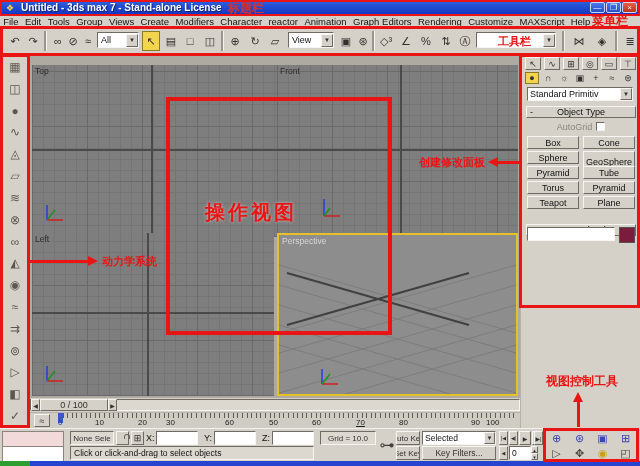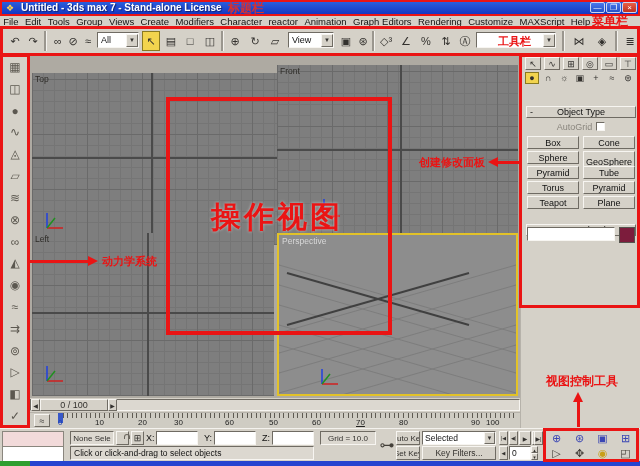--- a/index.html
+++ b/index.html
@@ -140,21 +140,21 @@
     <span class="ic" style="width:20px;height:18px;font-size:12px;color:#5c5850;">≈</span>
     <span class="ic" style="width:20px;height:18px;font-size:12px;color:#5c5850;">⇉</span>
     <span class="ic" style="width:20px;height:18px;font-size:12px;color:#5c5850;">⊚</span>
     <span class="ic" style="width:20px;height:18px;font-size:12px;color:#5c5850;">▷</span>
     <span class="ic" style="width:20px;height:18px;font-size:12px;color:#5c5850;">◧</span>
     <span class="ic" style="width:20px;height:18px;font-size:12px;color:#5c5850;">✓</span>
   </div>
 
   <div class="abs" style="left:30px;top:55px;width:490px;height:343px;background:#aeaaa2;">
 
-    <div class="vp" style="left:2px;top:18px;width:274px;height:172px;padding-left:23px;">
+    <div class="vp" style="left:2px;top:10px;width:274px;height:172px;padding-left:23px;">
       <span class="vplabel">Top</span>
       <div class="axis-h" style="top:84px;"></div>
       <div class="axis-v" style="left:119px;"></div>
       <svg class="abs" style="left:10px;bottom:12px;" width="26" height="26">
         <line x1="5" y1="21" x2="5" y2="6" stroke="#2040e0" stroke-width="1.5"></line>
         <line x1="5" y1="21" x2="21" y2="21" stroke="#d02020" stroke-width="1.5"></line>
         <line x1="5" y1="21" x2="13" y2="11" stroke="#209020" stroke-width="1.5"></line>
       </svg>
     </div>
 
@@ -218,20 +218,24 @@
     <div class="abs" style="left:4px;top:17px;width:112px;height:13px;display:flex;gap:2px;">
       <span class="ic" style="width:14px;height:12px;font-size:9px;background:#f2d44e;border:1px solid #8a7a20;">●</span>
       <span class="ic" style="width:14px;height:12px;font-size:9px;">∩</span>
       <span class="ic" style="width:14px;height:12px;font-size:9px;">☼</span>
       <span class="ic" style="width:14px;height:12px;font-size:9px;">▣</span>
       <span class="ic" style="width:14px;height:12px;font-size:9px;">+</span>
       <span class="ic" style="width:14px;height:12px;font-size:9px;">≈</span>
       <span class="ic" style="width:14px;height:12px;font-size:9px;">⊛</span>
     </div>
 
+    <div class="abs win" style="left:6px;top:32px;width:106px;height:14px;display:flex;align-items:center;">
+      <span style="font-size:9px;padding-left:2px;flex:1;white-space:nowrap;overflow:hidden;">Standard Primitiv</span>
+      <span class="out ic" style="width:12px;height:12px;font-size:6px;">▼</span>
+    </div>
 
     <div class="abs out roll" style="left:5px;top:51px;width:110px;height:12px;">
       <span class="rollminus">-</span>
       <span>Object Type</span>
     </div>
     <div class="abs" style="left:5px;top:66px;width:110px;height:11px;display:flex;align-items:center;justify-content:center;gap:4px;">
       <span style="font-size:9px;color:#8a867e;">AutoGrid</span>
       <span class="win" style="width:9px;height:9px;"></span>
     </div>
 
@@ -261,21 +265,21 @@
     <span class="abs ic out" style="left:78px;top:1px;width:9px;height:12px;font-size:6px;">▶</span>
   </div>
 
   <div class="abs" style="left:30px;top:412px;width:490px;height:16px;background:#cfccc3;border-top:1px solid #b6b2aa;">
     <span class="abs ic out" style="left:4px;top:1px;width:16px;height:13px;font-size:9px;">≈</span>
     <div class="abs" style="left:28px;top:0;width:460px;height:16px;background:repeating-linear-gradient(90deg,#5e5a52 0 1px,transparent 1px 4.6px);background-size:100% 5px;background-repeat:no-repeat;">
       <div class="abs" style="left:0px;top:0;width:5px;height:10px;background:#3858c8;"></div>
       <span class="num" style="left:0px;color:#2040b0;">0</span>
       <span class="num" style="left:37px;">10</span>
       <span class="num" style="left:80px;">20</span>
-      <span class="num" style="left:116px;">30</span>
+      <span class="num" style="left:108px;">30</span>
       <span class="num" style="left:167px;">60</span>
       <span class="num" style="left:211px;">50</span>
       <span class="num" style="left:254px;">60</span>
       <span class="num" style="left:298px;text-decoration:underline;">70</span>
       <span class="num" style="left:341px;">80</span>
       <span class="num" style="left:385px;margin-left:28px;">90</span>
       <span class="num" style="left:428px;">100</span>
     </div>
   </div>
 
@@ -345,21 +349,21 @@
   <div class="redbox" style="left:166px;top:97px;width:226px;height:238px;border-width:4px;"></div>
 
   <span class="ann" style="left:228px;top:2px;font-size:12px;color:#d83030;">标题栏</span>
   <span class="ann" style="left:592px;top:15px;font-size:12px;">菜单栏</span>
   <span class="ann" style="left:498px;top:36px;font-size:11px;">工具栏</span>
 
   <span class="ann" style="left:419px;top:157px;font-size:11px;">创建修改面板</span>
   <span class="tri left" style="left:488px;top:157px;"></span>
   <span class="shaft-h" style="left:497px;top:161px;width:22px;"></span>
 
-  <span class="ann" style="left:205px;top:202px;font-size:30px;letter-spacing:3px;text-shadow:0 0 3px rgba(255,255,255,0.55);margin-left:6px;">操作视图</span>
+  <span class="ann" style="left:205px;top:202px;font-size:20px;letter-spacing:3px;text-shadow:0 0 3px rgba(255,255,255,0.55);">操作视图</span>
 
   <span class="shaft-h" style="left:30px;top:260px;width:60px;"></span>
   <span class="tri right" style="left:88px;top:256px;"></span>
   <span class="ann" style="left:102px;top:256px;font-size:11px;">动力学系统</span>
 
   <span class="ann" style="left:546px;top:375px;font-size:12px;">视图控制工具</span>
   <span class="tri up" style="left:573px;top:392px;"></span>
   <span class="shaft-v" style="left:577px;top:401px;height:26px;"></span>
 
 </div>

